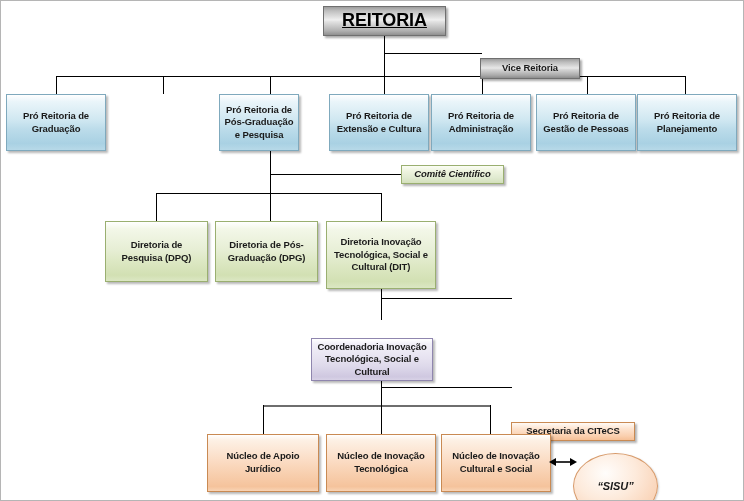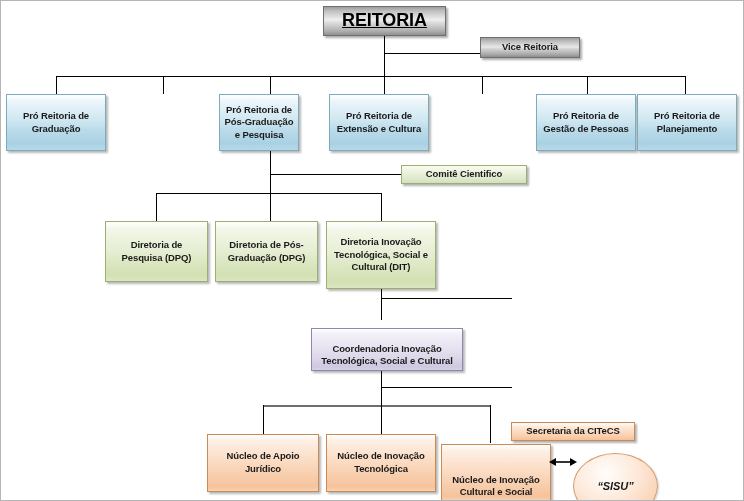--- a/index.html
+++ b/index.html
@@ -184,80 +184,83 @@
   <svg class="arrow-svg" style="left:548px; top:453px;" width="28" height="16" viewBox="0 0 28 16">
     <line x1="5" y1="8" x2="23" y2="8" stroke="#000" stroke-width="1.6"></line>
     <polygon points="0,8 7,4 7,12" fill="#000"></polygon>
     <polygon points="28,8 21,4 21,12" fill="#000"></polygon>
   </svg>
 
   <div class="node n-root" style="left:322px; top:5px; width:123px; height:30px;">
     <span>REITORIA</span>
   </div>
 
-  <div class="node n-vice" style="left:479px; top:36px; width:100px; height:21px;">
+  <div class="node n-vice" style="left:479px; top:57px; width:100px; height:21px;">
     <span>Vice Reitoria</span>
   </div>
 
   <div class="node n-blue" style="left:5px; top:93px; width:100px; height:57px;">
     <span>Pró Reitoria de Graduação</span>
   </div>
 
 
   <div class="node n-blue" style="left:218px; top:93px; width:80px; height:57px;">
     <span>Pró Reitoria de Pós-Graduação e Pesquisa</span>
   </div>
 
   <div class="node n-blue" style="left:328px; top:93px; width:100px; height:57px;">
     <span>Pró Reitoria de Extensão e Cultura</span>
   </div>
 
+  <div class="node n-blue" style="left:430px; top:93px; width:100px; height:57px;">
+    <span>Pró Reitoria de Administração</span>
+  </div>
 
   <div class="node n-blue" style="left:535px; top:93px; width:100px; height:57px;">
     <span>Pró Reitoria de Gestão de Pessoas</span>
   </div>
 
   <div class="node n-blue" style="left:636px; top:93px; width:100px; height:57px;">
     <span>Pró Reitoria de Planejamento</span>
   </div>
 
-  <div class="node n-green-side" style="left:400px; top:164px; width:126px; height:19px;">
+  <div class="node n-green-side" style="left:400px; top:164px; width:103px; height:19px;font-style:italic;">
     <span>Comitê Cientifico</span>
   </div>
 
   <div class="node n-green" style="left:104px; top:220px; width:103px; height:61px;">
     <span>Diretoria de Pesquisa (DPQ)</span>
   </div>
 
   <div class="node n-green" style="left:214px; top:220px; width:103px; height:61px;">
     <span>Diretoria de Pós-Graduação (DPG)</span>
   </div>
 
   <div class="node n-green" style="left:325px; top:220px; width:110px; height:68px;">
     <span>Diretoria Inovação Tecnológica, Social e Cultural (DIT)</span>
   </div>
 
 
-  <div class="node n-purple" style="left:310px; top:327px; width:152px; height:43px;align-items:flex-end;">
+  <div class="node n-purple" style="left:310px; top:337px; width:122px; height:43px;">
     <span>Coordenadoria Inovação Tecnológica, Social e Cultural</span>
   </div>
 
   <div class="node n-orange-side" style="left:510px; top:377px; width:124px; height:19px;">
     <span>Secretaria da CITeCS</span>
   </div>
 
   <div class="node n-orange" style="left:206px; top:433px; width:112px; height:58px;">
     <span>Núcleo de Apoio Jurídico</span>
   </div>
 
   <div class="node n-orange" style="left:325px; top:433px; width:110px; height:58px;">
     <span>Núcleo de Inovação Tecnológica</span>
   </div>
 
-  <div class="node n-orange" style="left:440px; top:443px; width:110px; height:58px;align-items:flex-end;">
+  <div class="node n-orange" style="left:440px; top:433px; width:110px; height:58px;">
     <span>Núcleo de Inovação Cultural e Social</span>
   </div>
 
   <div class="node n-ellipse" style="left:572px; top:452px; width:85px; height:66px;">
     <span>“SISU”</span>
   </div>
 
 </div>
 
 </body></html>

